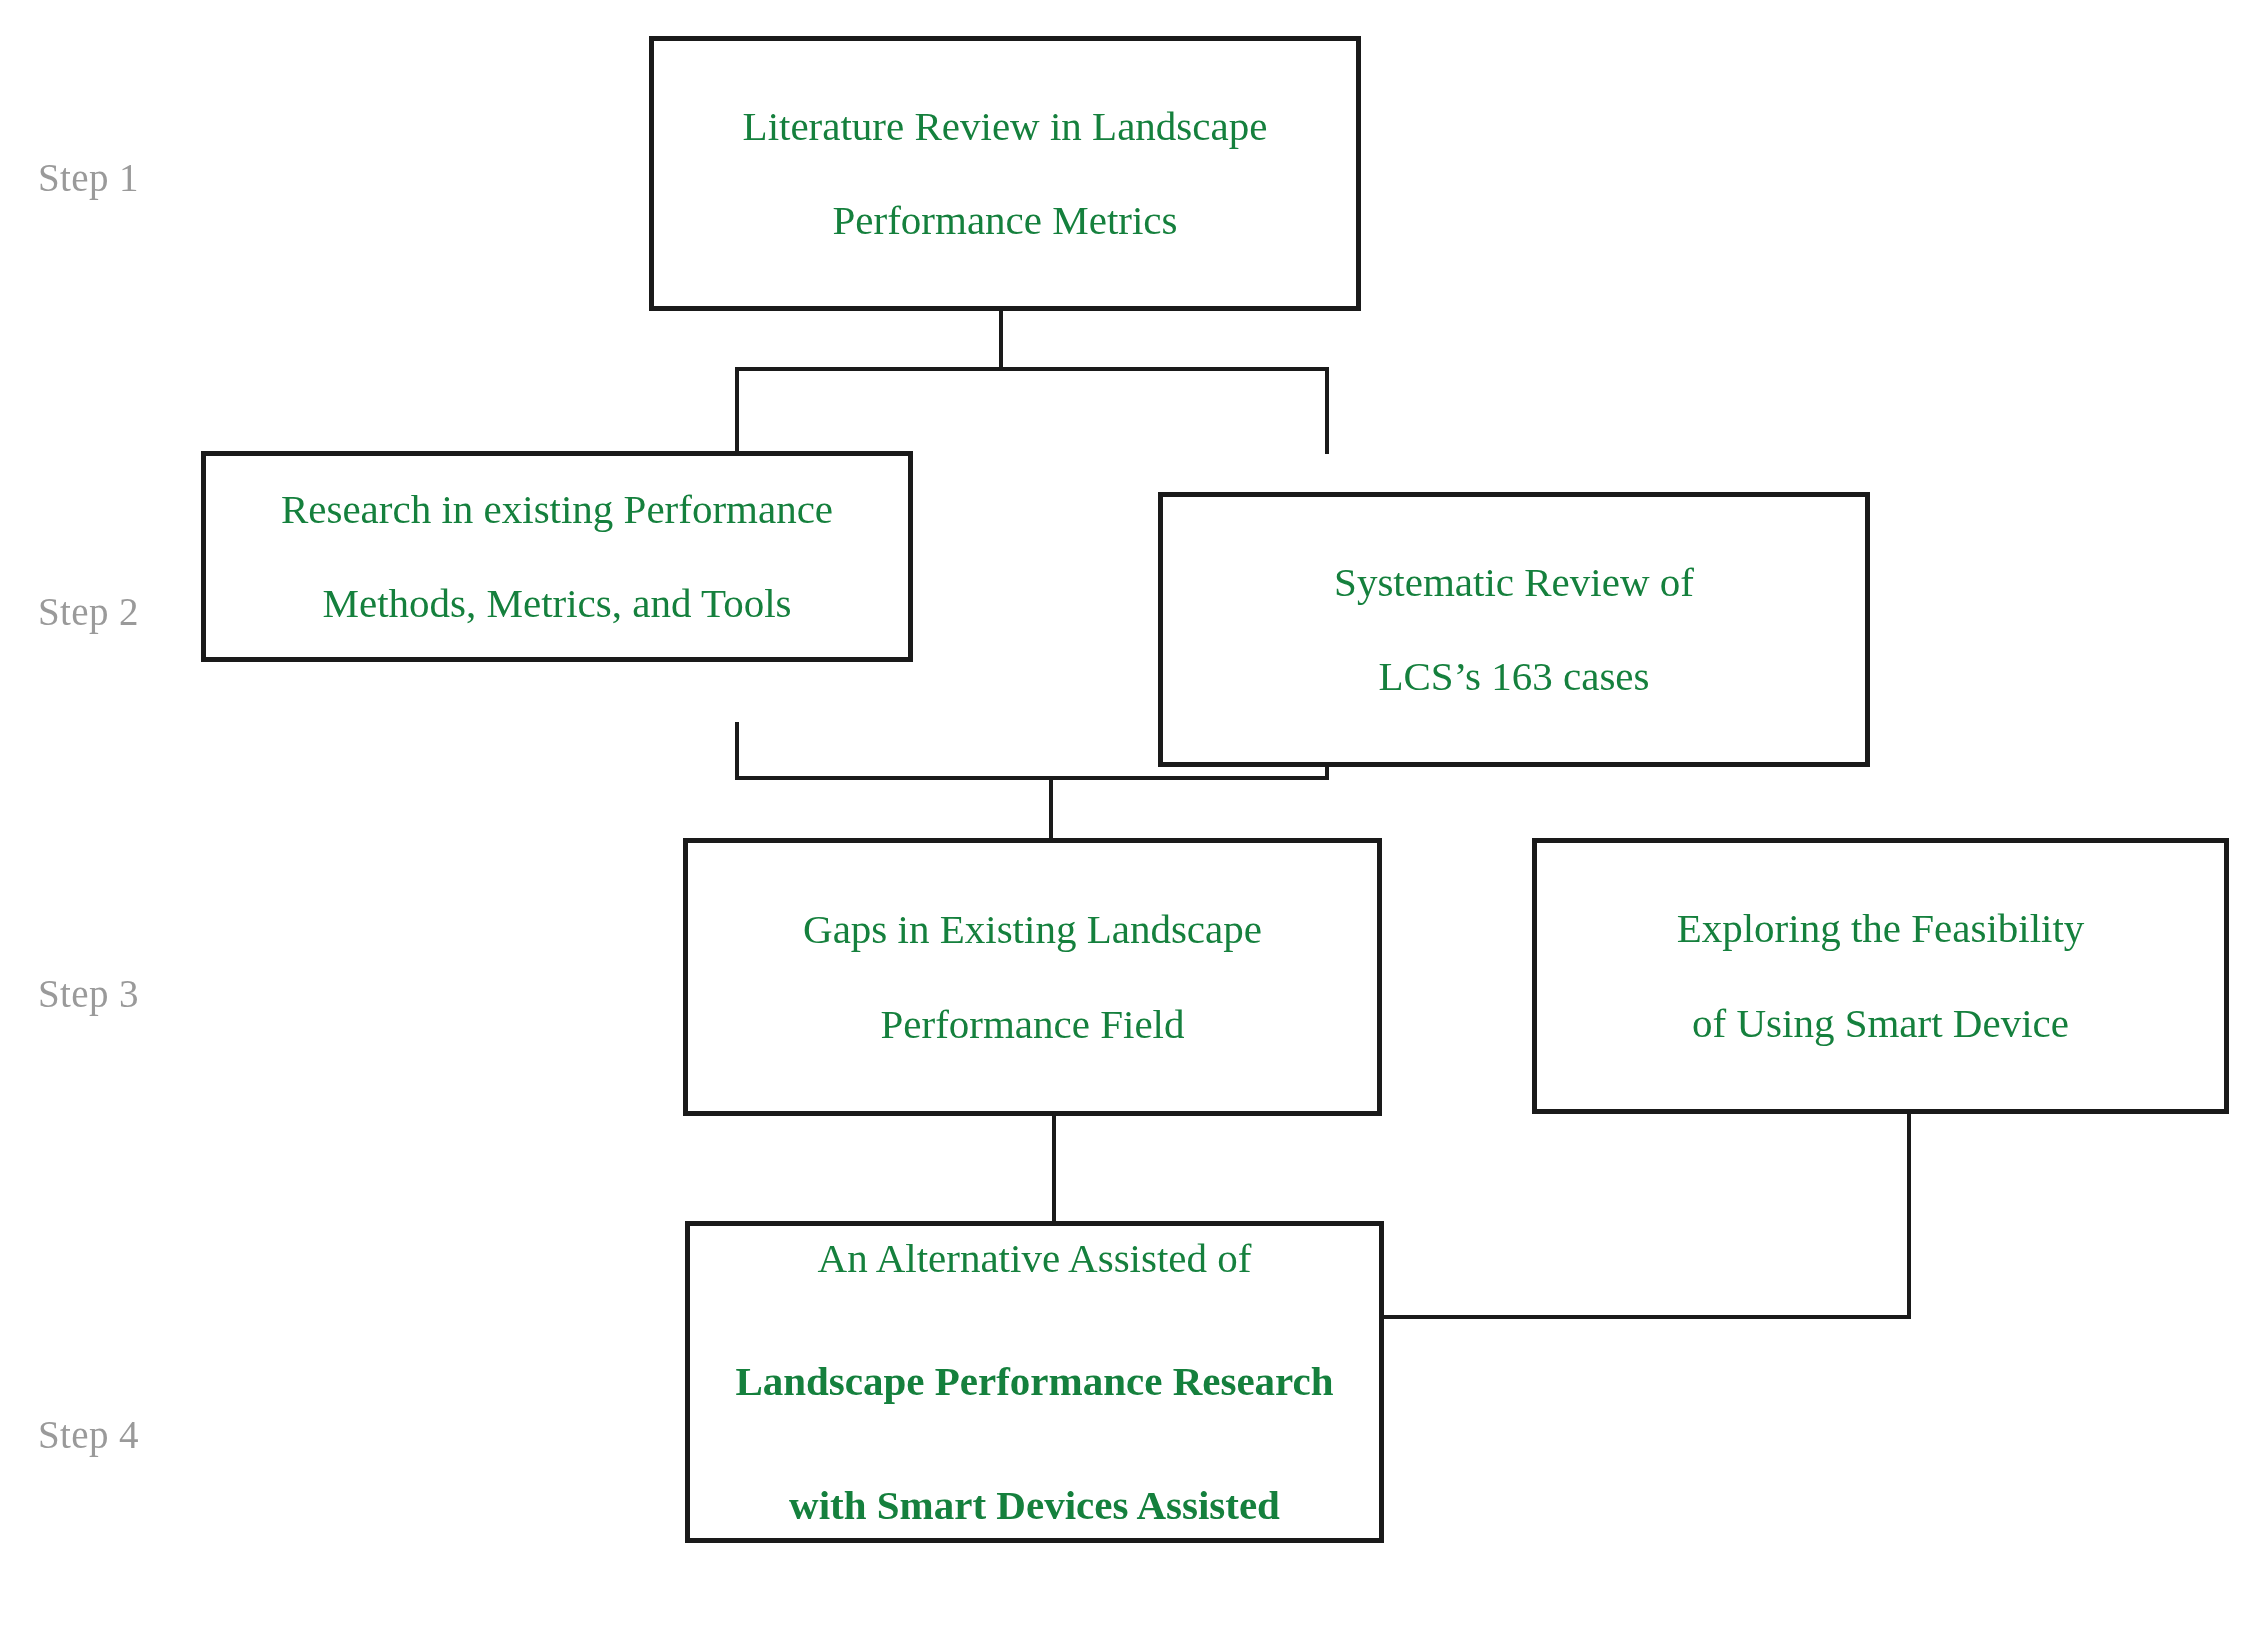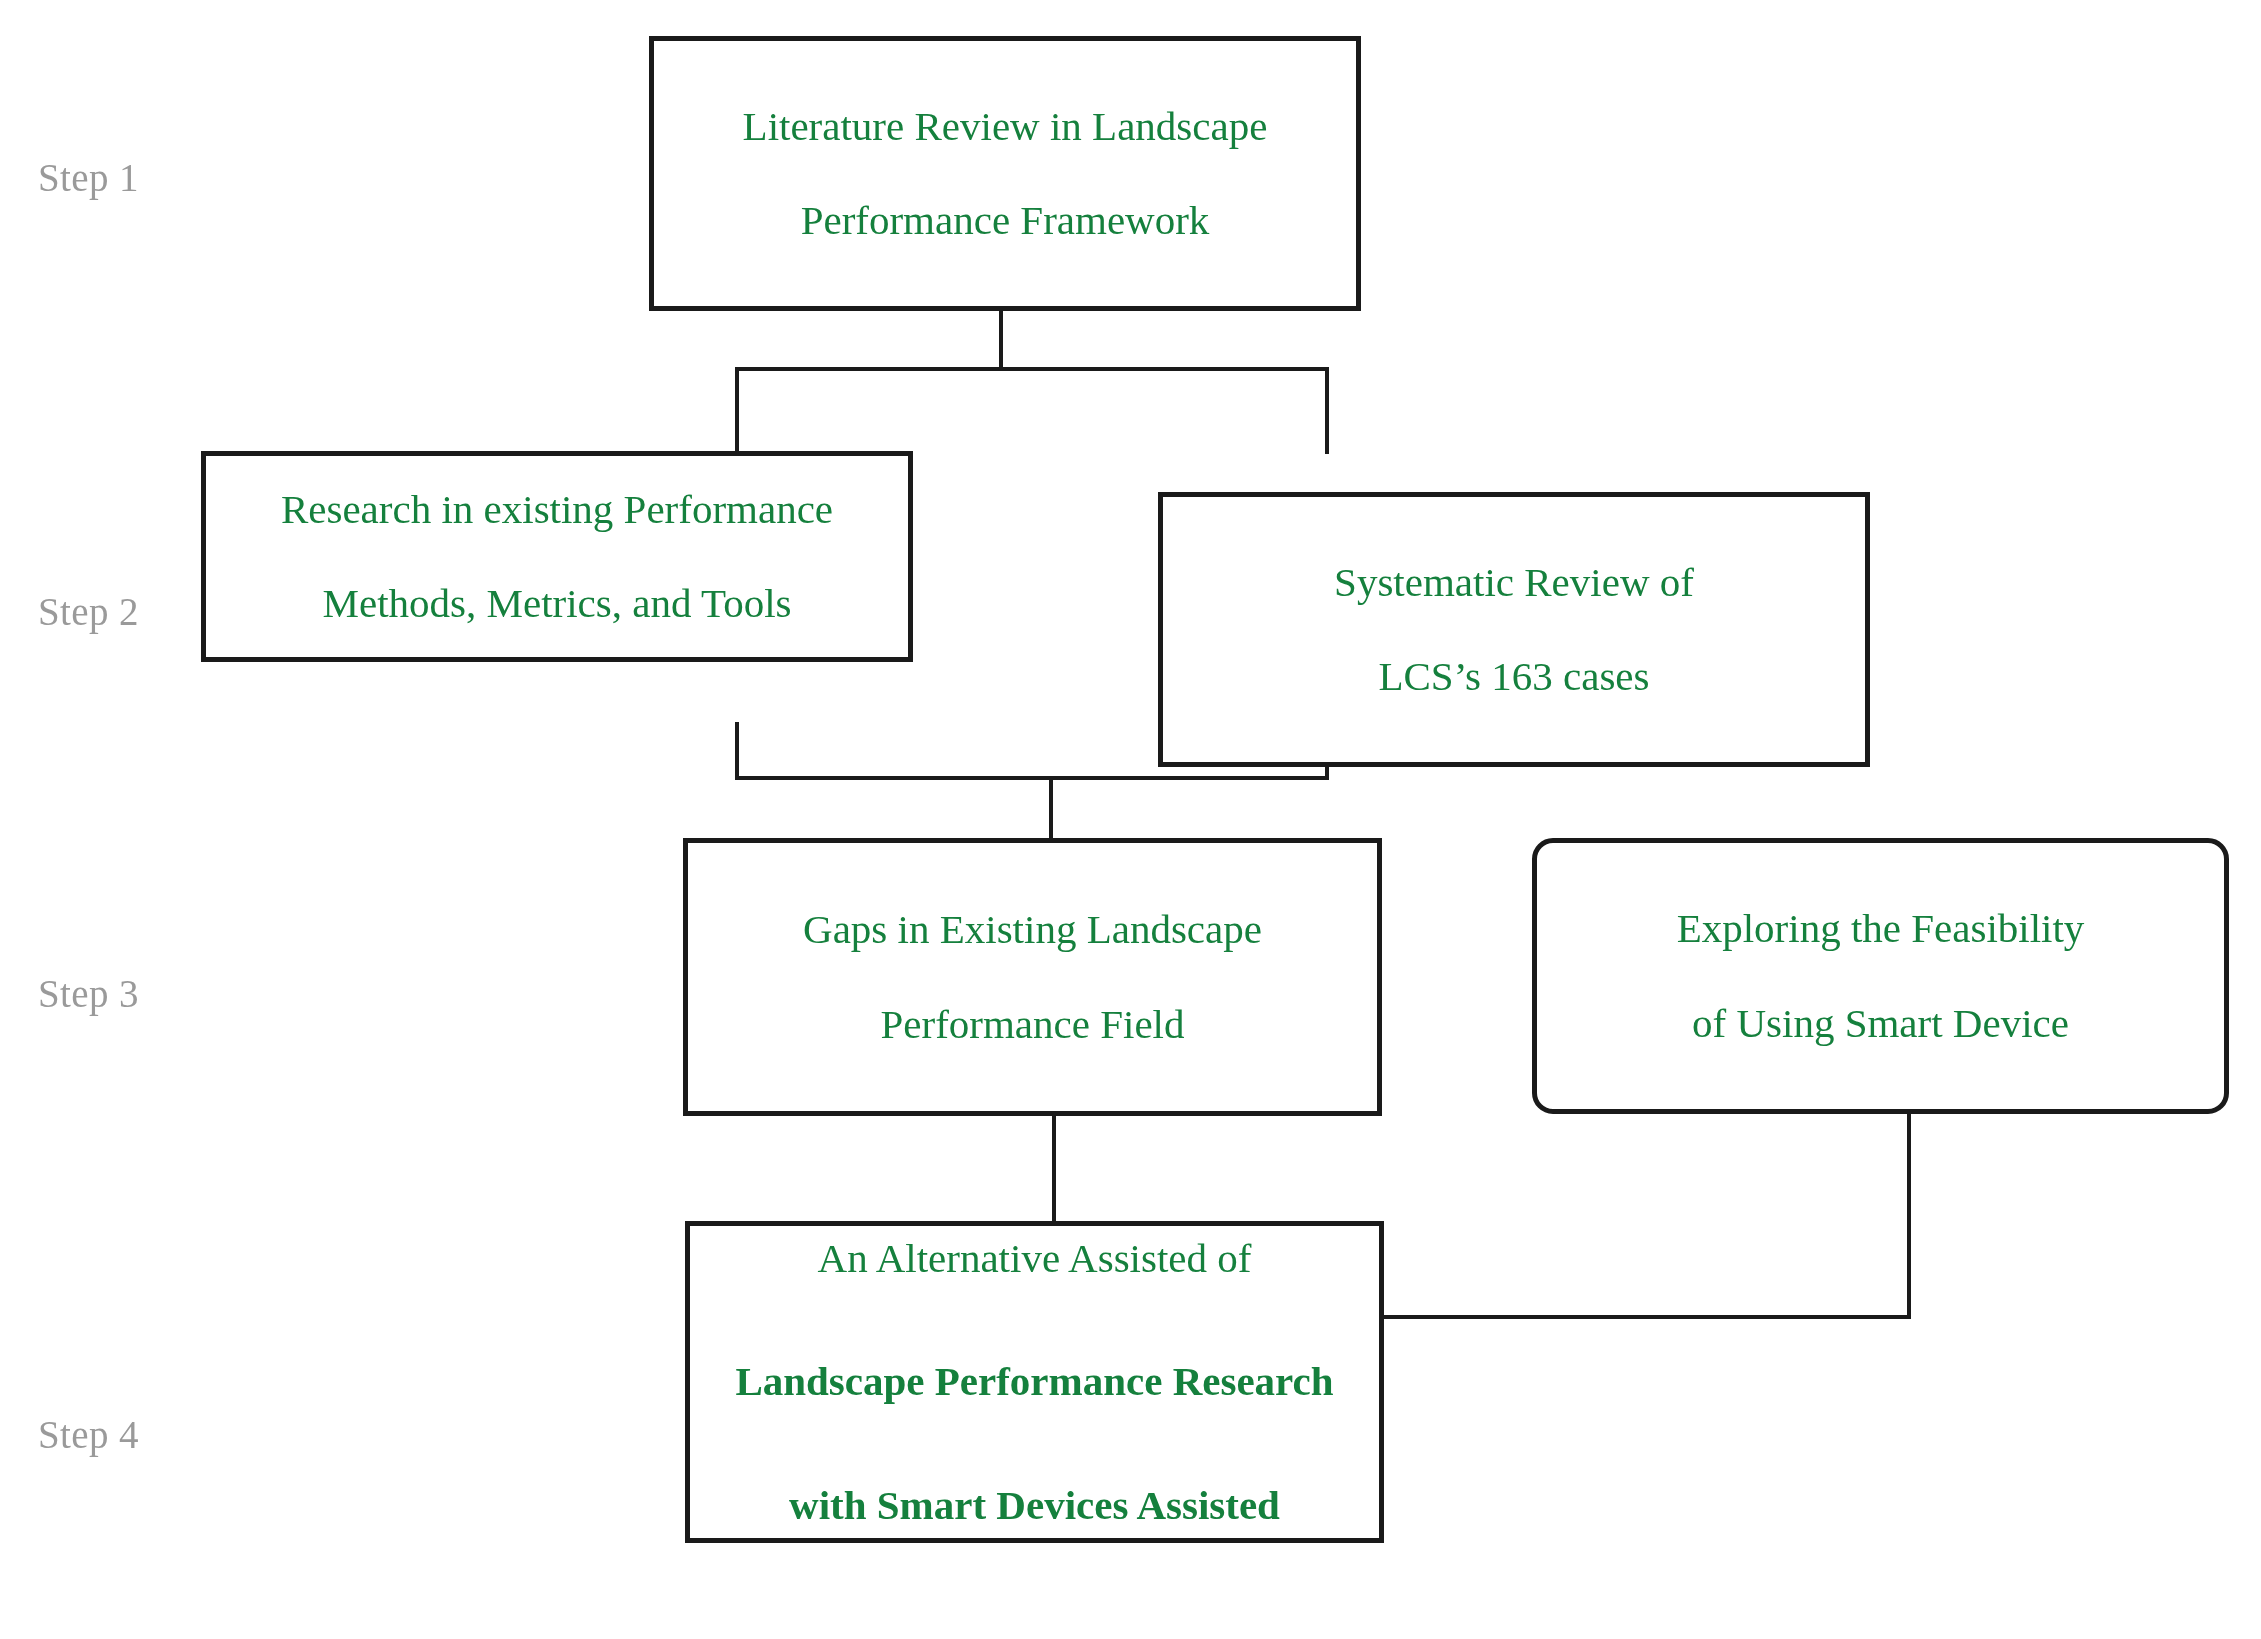--- a/index.html
+++ b/index.html
@@ -84,39 +84,39 @@
 
   <div class="conn v" style="left:1049px; top:776px; height:67px;"></div>
 
   <div class="conn v" style="left:1052px; top:1112px; height:113px;"></div>
 
   <div class="conn v" style="left:1907px; top:1111px; height:207px;"></div>
   <div class="conn h" style="left:1381px; top:1315px; width:530px;"></div>
 
   <div class="node two-line" style="left:649px; top:36px; width:712px; height:275px;">
     <span class="line">Literature Review in Landscape</span>
-    <span class="line">Performance Framework</span>
+    <span class="line">Performance Metrics</span>
   </div>
 
   <div class="node two-line" style="left:201px; top:451px; width:712px; height:211px;">
     <span class="line">Research in existing Performance</span>
     <span class="line">Methods, Metrics, and Tools</span>
   </div>
 
   <div class="node two-line" style="left:1158px; top:451px; width:712px; height:275px;margin-top:41px;">
     <span class="line">Systematic Review of</span>
     <span class="line">LCS’s 163 cases</span>
   </div>
 
   <div class="node two-line" style="left:683px; top:838px; width:699px; height:278px;">
     <span class="line">Gaps in Existing Landscape</span>
     <span class="line">Performance Field</span>
   </div>
 
-  <div class="node two-line" style="left:1532px; top:838px; width:697px; height:276px;border-radius:21px;">
+  <div class="node two-line" style="left:1532px; top:838px; width:697px; height:276px;">
     <span class="line">Exploring the Feasibility</span>
     <span class="line">of Using Smart Device</span>
   </div>
 
   <div class="node three-line" style="left:685px; top:1221px; width:699px; height:322px;">
     <span class="line">An Alternative Assisted of</span>
     <span class="line">Landscape Performance Research</span>
     <span class="line">with Smart Devices Assisted</span>
   </div>
 

